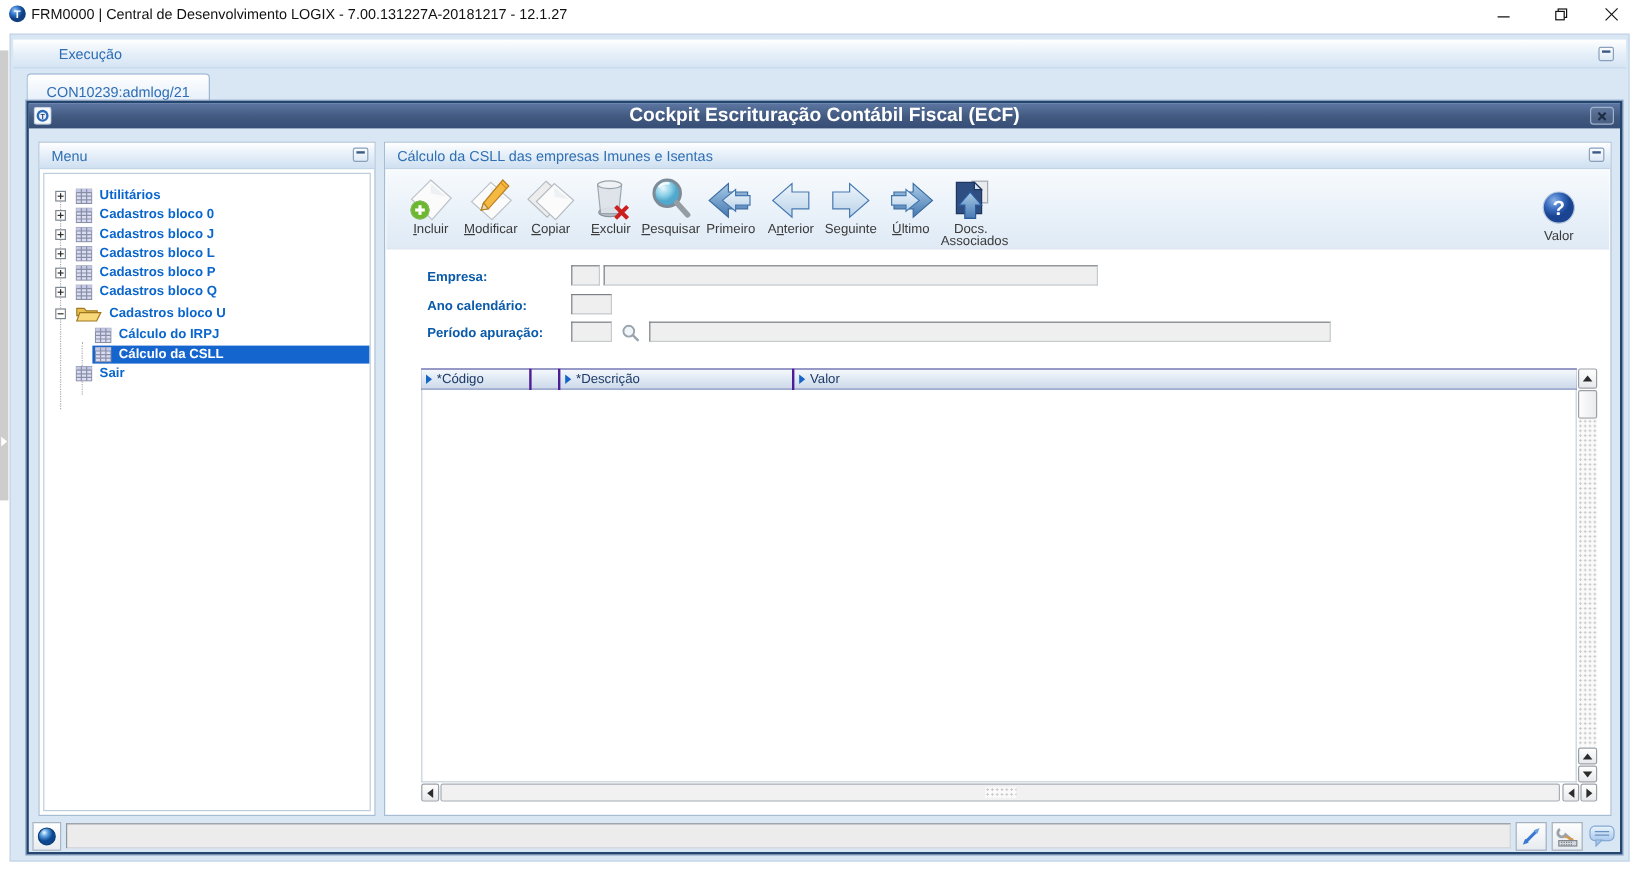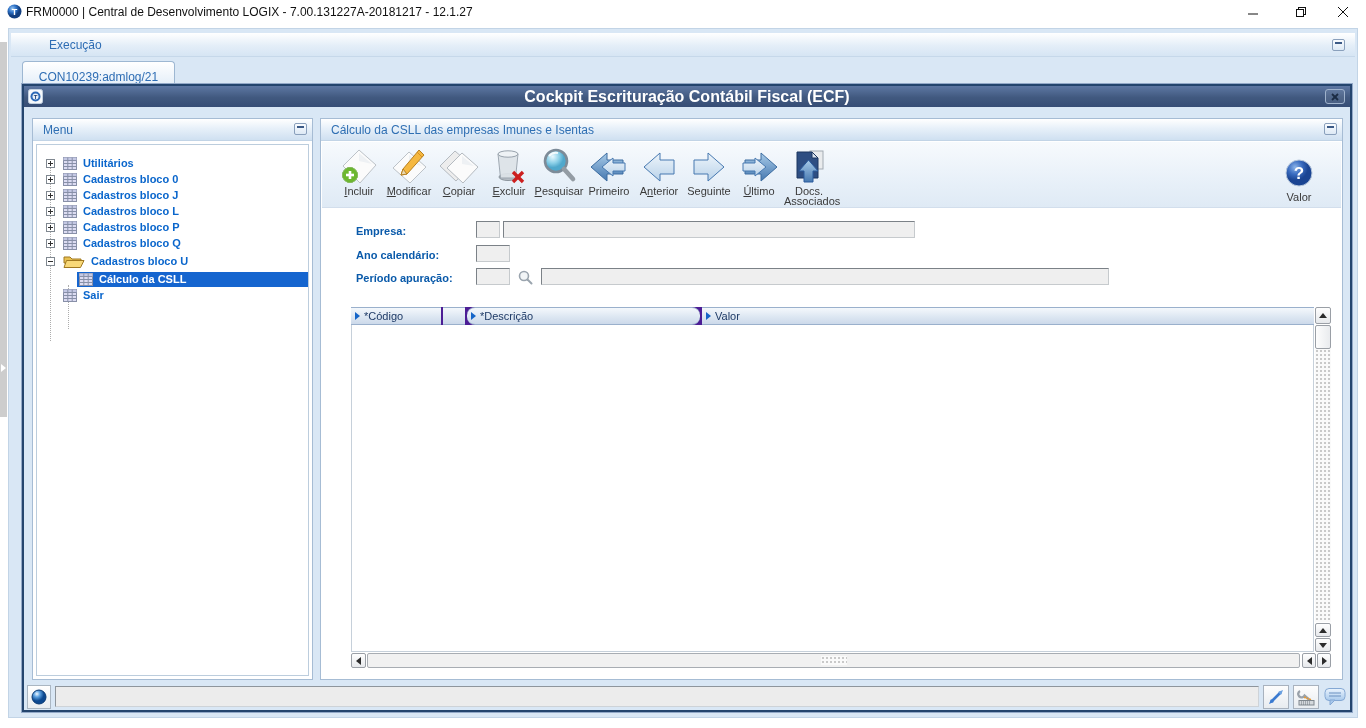--- a/index.html
+++ b/index.html
@@ -93,21 +93,21 @@
 
   
   #tbl { position:absolute; left:29px; top:99px; width:980px; height:361px; }
   #tbl-main { position:absolute; left:0; top:0; right:17px; bottom:16px; }
   #tbl-header { height:18px; display:flex; background:#4c1d95; }
   .thcell { background:linear-gradient(180deg,#f4f8fc,#dde7f2 55%,#ccd9ea);
      border-top:1px solid #9ab0cc; border-bottom:1px solid #9ab0cc;
      display:flex; align-items:center; font-size:11px; color:#1e3a66; margin-right:2px; padding-left:4px; }
   .thcell .sort { width:0; height:0; border-top:4px solid transparent; border-bottom:4px solid transparent;
      border-left:5px solid #1565c8; margin-right:4px; flex:none; }
-  #thc-codigo { width:90px; } #thc-gap { width:22px; padding-left:0; } #thc-desc { width:233px;border-radius:8px; } #thc-valor { flex:1; margin-right:0; }
+  #thc-codigo { width:90px; } #thc-gap { width:22px; padding-left:0; } #thc-desc { width:193px; } #thc-valor { flex:1; margin-right:0; }
   #tbl-body { position:absolute; left:0; top:18px; right:0; bottom:0; background:#fff; border:1px solid #c6d0da; border-top:none; }
 
   .dots { background-color:#fafafa; background-image:radial-gradient(#c9c9c9 0.8px, transparent 0.9px); background-size:4px 4px; }
   .sc-btn { border:1px solid #9a9fa6; border-radius:2px; background:linear-gradient(180deg,#fefefe,#e7e9ec); 
      display:flex; align-items:center; justify-content:center; flex:none; }
   .tri-up { width:0; height:0; border-left:4px solid transparent; border-right:4px solid transparent; border-bottom:5px solid #2c2c2c; }
   .tri-down { width:0; height:0; border-left:4px solid transparent; border-right:4px solid transparent; border-top:5px solid #2c2c2c; }
   .tri-left { width:0; height:0; border-top:4px solid transparent; border-bottom:4px solid transparent; border-right:5px solid #2c2c2c; }
   .tri-right { width:0; height:0; border-top:4px solid transparent; border-bottom:4px solid transparent; border-left:5px solid #2c2c2c; }
 
@@ -298,20 +298,32 @@
               <span class="hl">
                   <span class="ticon">
                     <svg width="22" height="16">
                       <path d="M1,4 h6 l2,2 h9 v4 h-17 z" fill="#e8c050" stroke="#a07820"></path>
                       <path d="M3.5,7.5 h17.5 l-3.5,7 h-16.5 z" fill="#f8d878" stroke="#a07820"></path>
                     </svg>
                   </span>
               <span class="tlabel">Cadastros bloco U</span>
                 </span>
             </div>
+            <div class="trow child">
+              <span class="hl">
+                  <span class="ticon">
+                    <svg width="14" height="13">
+                      <rect x="0.5" y="0.5" width="13" height="12" fill="#dcdcf2" stroke="#8890a8"></rect>
+                      <rect x="0.5" y="0.5" width="13" height="3" fill="#c4c8e4"></rect>
+                      <path d="M4.8,0.5 V12.5 M9.2,0.5 V12.5 M0.5,3.5 H13.5 M0.5,6.5 H13.5 M0.5,9.5 H13.5" stroke="#8890a8" fill="none"></path>
+                    </svg>
+                  </span>
+              <span class="tlabel">Cálculo do IRPJ</span>
+                </span>
+            </div>
             <div class="trow child selected">
               <span class="hl">
                   <span class="ticon">
                     <svg width="14" height="13">
                       <rect x="0.5" y="0.5" width="13" height="12" fill="#dcdcf2" stroke="#8890a8"></rect>
                       <rect x="0.5" y="0.5" width="13" height="3" fill="#c4c8e4"></rect>
                       <path d="M4.8,0.5 V12.5 M9.2,0.5 V12.5 M0.5,3.5 H13.5 M0.5,6.5 H13.5 M0.5,9.5 H13.5" stroke="#8890a8" fill="none"></path>
                     </svg>
                   </span>
               <span class="tlabel">Cálculo da CSLL</span>

